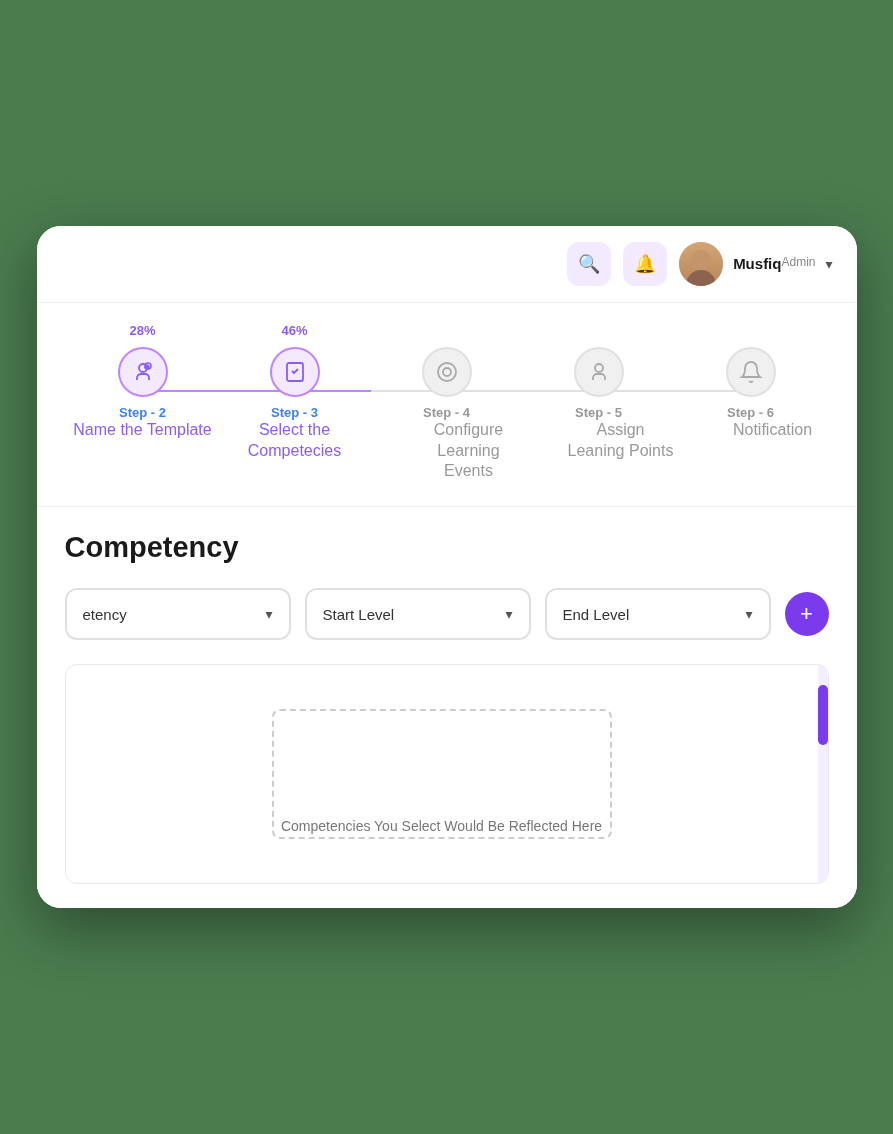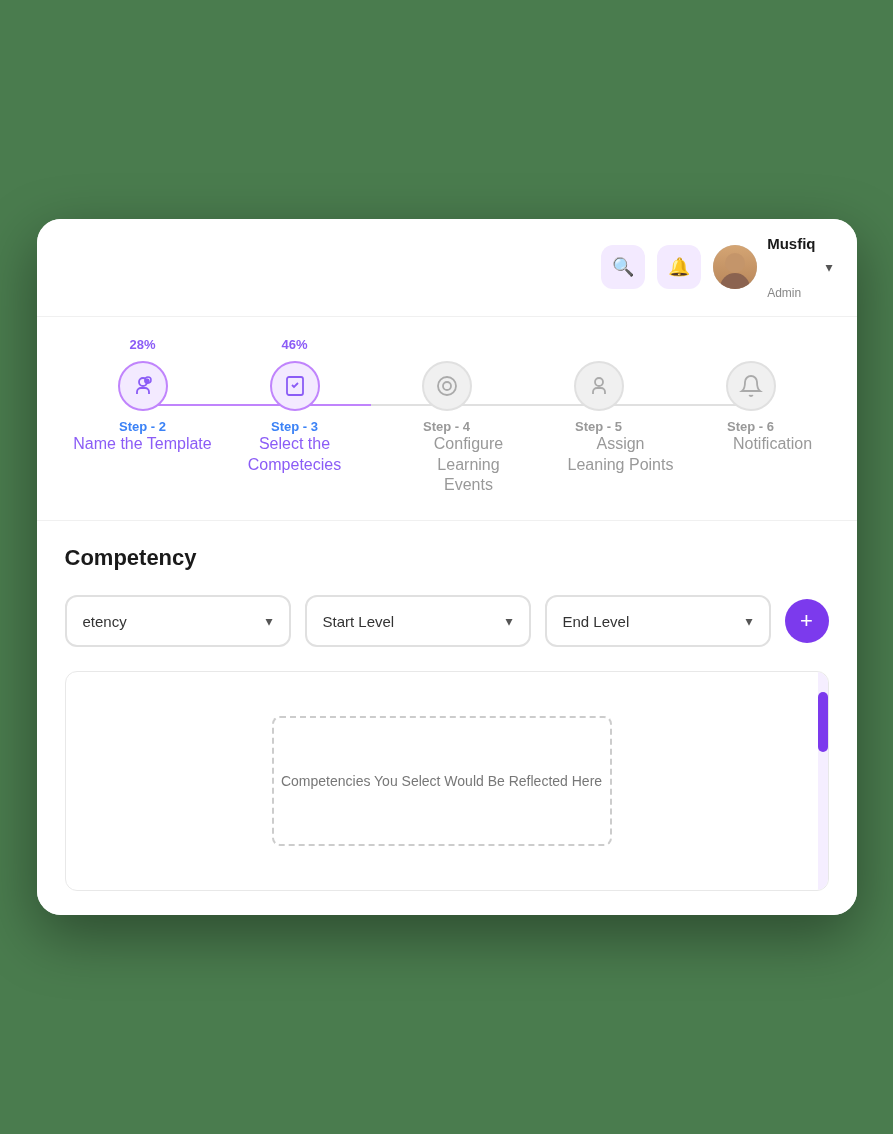--- a/index.html
+++ b/index.html
@@ -88,22 +88,21 @@
       left: 50%;
       transform: translateX(-50%);
       width: 30px;
       height: 16px;
       background: #8b6350;
       border-radius: 15px 15px 0 0;
     }
 
     .user-text {
       display: flex;
-      flex-direction: column;
-      gap: 34px;
+      flex-direction: row;
     }
 
     .user-name {
       font-size: 15px;
       font-weight: 600;
       color: #1a1a1a;
     }
 
     .user-role {
       font-size: 12px;
@@ -196,21 +195,21 @@
       margin-left: 44px;
     }
 
     
     .main-content {
       background: #ffffff;
       padding: 24px 28px;
     }
 
     .section-title {
-      font-size: 22px;
+      font-size: 29px;
       font-weight: 700;
       color: #1a1a1a;
       margin-bottom: 24px;
     }
 
     
     .dropdowns-row {
       display: flex;
       align-items: center;
       gap: 14px;
@@ -289,21 +288,21 @@
       position: absolute;
       top: 20px;
     }
 
     .empty-box {
       border: 2px dashed #ccc;
       border-radius: 8px;
       width: 340px;
       height: 130px;
       display: flex;
-      align-items: center;
+      align-items: flex-end;
       justify-content: center;
       text-align: center;
     }
 
     .empty-text {
       color: #777;
       font-size: 14px;
       line-height: 1.5;
     }
 

